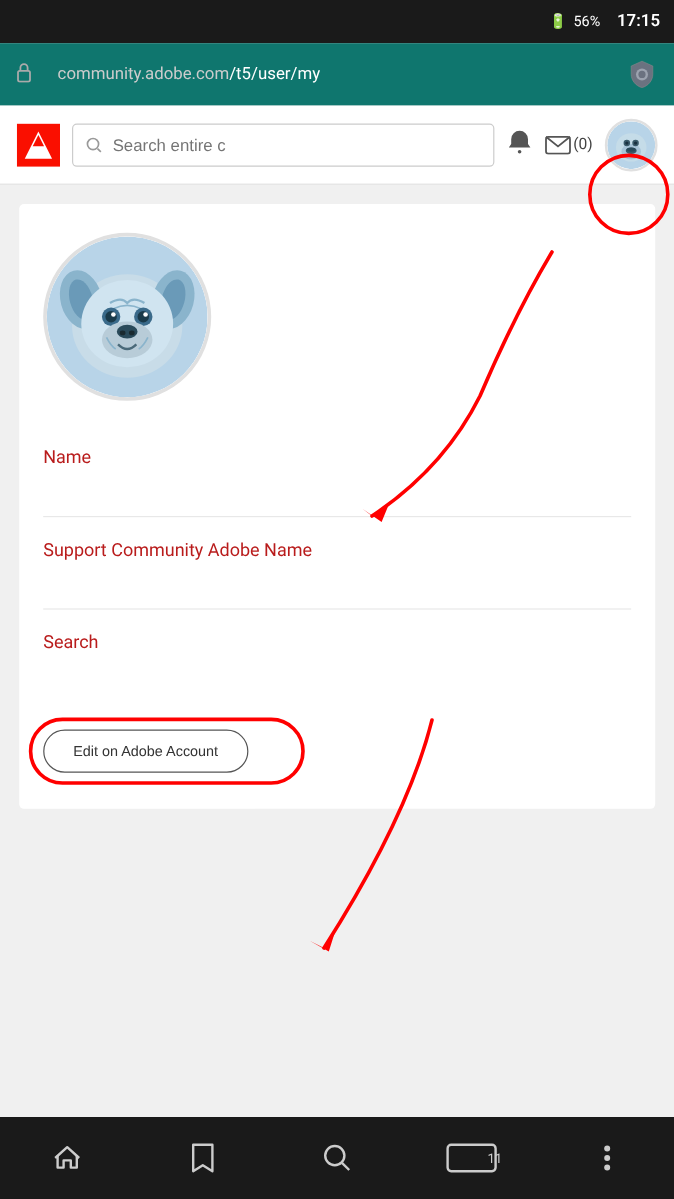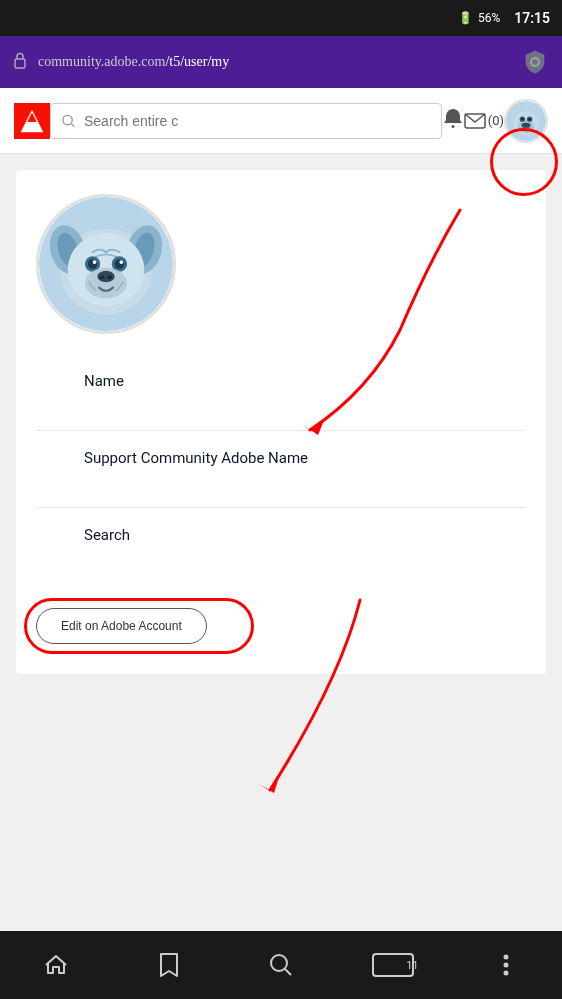--- a/index.html
+++ b/index.html
@@ -38,26 +38,25 @@
       color: white;
       font-size: 14px;
       font-weight: 600;
       margin-left: 8px;
     }
 
     
     .browser-bar {
       width: 100%;
       height: 52px;
-      background: #4c1d95;
+      background: #0f766e;
       display: flex;
       align-items: center;
       padding: 0 12px;
-      gap: 10px;
-      font-family: Liberation Serif, serif;
+      gap: 20px;
     }
 
     .lock-icon-wrap {
       color: #aaa;
       font-size: 16px;
     }
 
     .url-bar {
       flex: 1;
       color: #fff;
@@ -79,21 +78,21 @@
     }
 
     
     .adobe-header {
       width: 100%;
       height: 66px;
       background: #fff;
       display: flex;
       align-items: center;
       padding: 0 14px;
-      gap: 0;
+      gap: 10px;
       border-bottom: 1px solid #e0e0e0;
       position: relative;
     }
 
     .adobe-logo {
       width: 36px;
       height: 36px;
       flex-shrink: 0;
     }
 
@@ -194,23 +193,22 @@
       border-bottom: 1px solid #e8e8e8;
       padding: 18px 0 12px 0;
     }
 
     .field-item:last-of-type {
       border-bottom: none;
     }
 
     .field-label {
       font-size: 15px;
-      color: #0f172a;
+      color: #b91c1c;
       margin-bottom: 8px;
-      margin-left: 48px;
     }
 
     .field-value {
       font-size: 14px;
       color: #ccc;
       height: 20px;
     }
 
     .edit-btn-container {
       margin-top: 24px;

